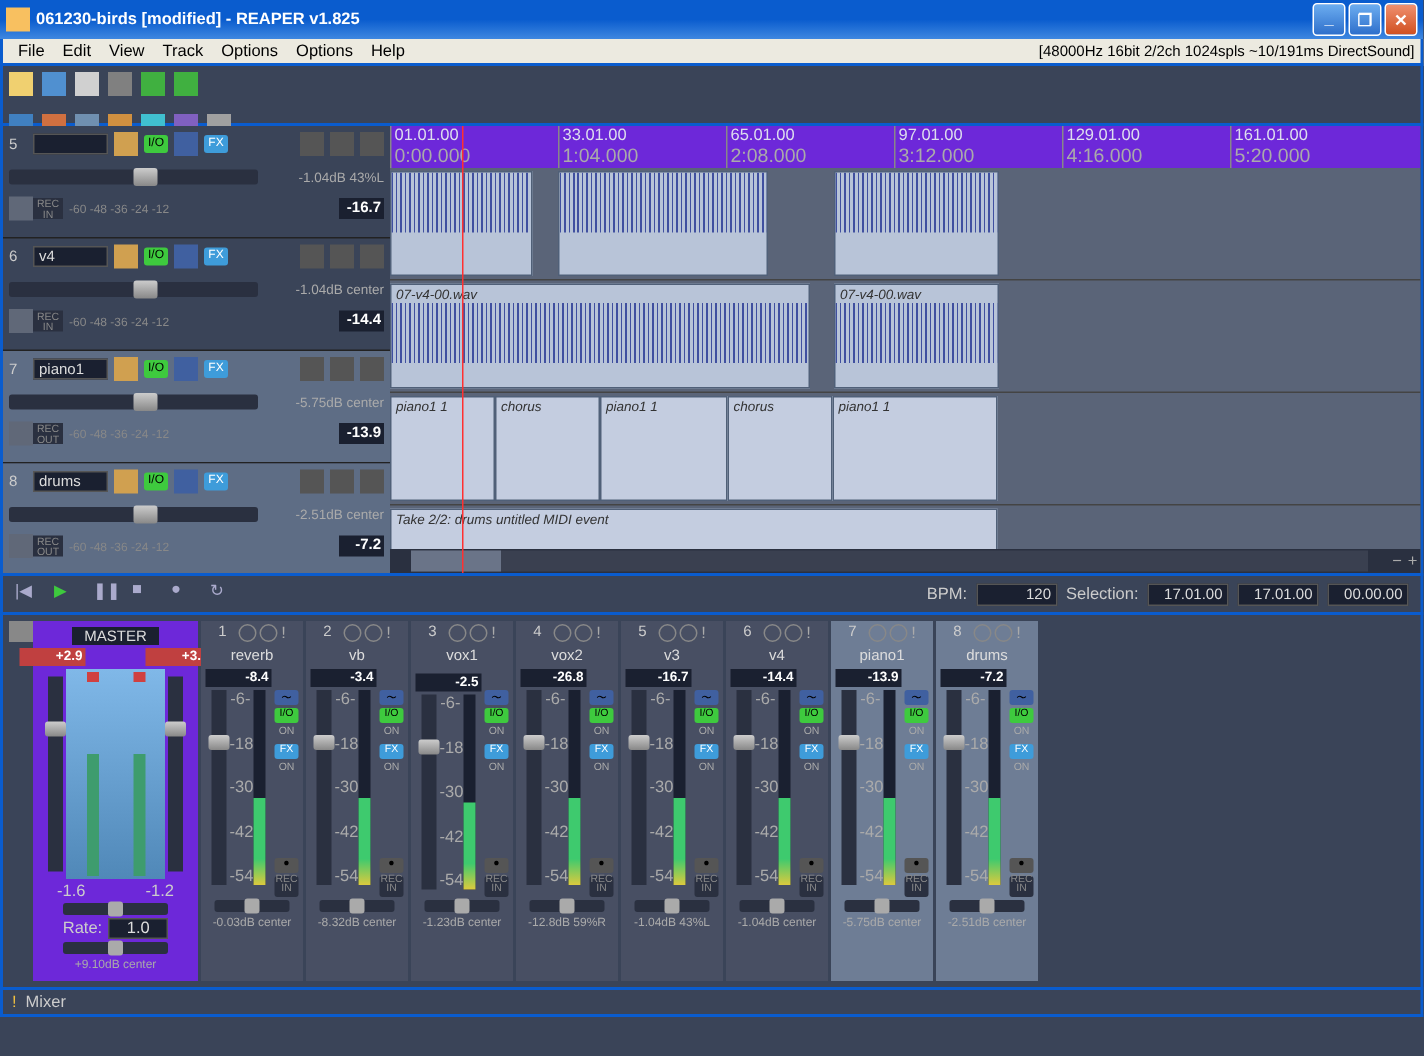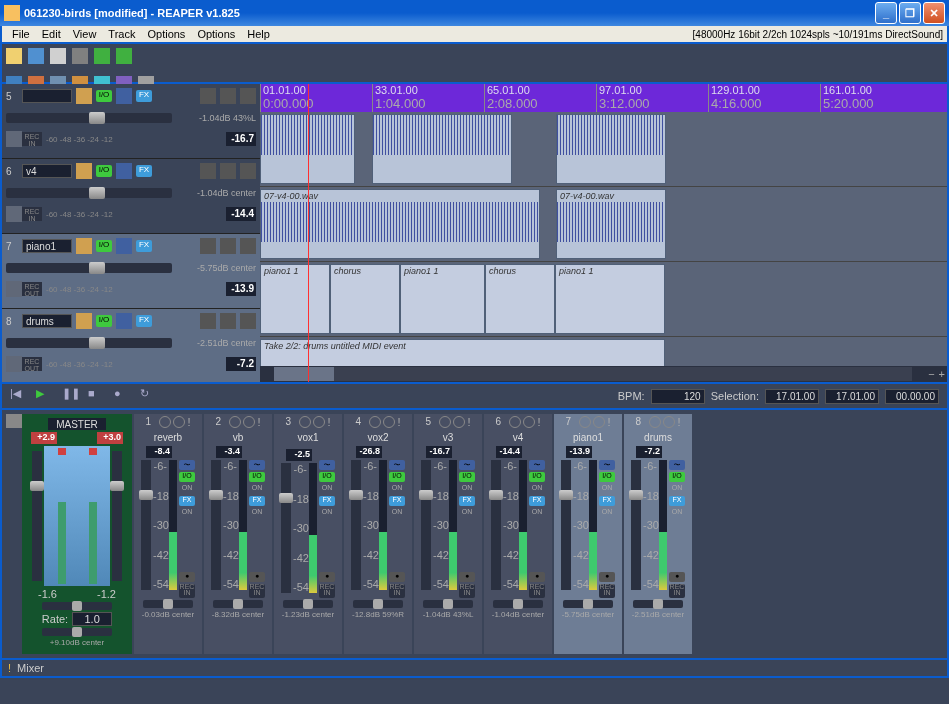--- a/index.html
+++ b/index.html
@@ -48,26 +48,26 @@
 .scrollbar-h .thumb{position:absolute;height:14px;width:60px;background:#6a7488;left:0}
 .transport{height:26px;background:#3a4458;display:flex;align-items:center;padding:0 8px;gap:8px;border:2px solid #0a5cce;border-top:none}
 .tbtn2{width:18px;height:18px;cursor:pointer;color:#aac}
 .tbtn2.play{color:#3eca3e}
 .timedisplay{font-size:16px;font-weight:bold;color:#6a7488;background:#2a3040;padding:2px 8px}
 .transport .right{margin-left:auto;display:flex;gap:6px;align-items:center;color:#ccc}
 .transport input{width:54px;background:#1a2030;color:#ddd;border:1px solid #555;padding:1px 3px;font-size:10px;text-align:right}
 .mixer{height:250px;background:#3a4458;display:flex;padding:4px;gap:2px;border:2px solid #0a5cce;border-top:none}
 .mcp{width:68px;background:#484f63;display:flex;flex-direction:column;align-items:center;padding:2px}
 .mcp.sel{background:#6e7d95}
-.mcp.master{width:110px;background:#14532d}
+.mcp.master{width:110px;background:#6d28d9}
 .mcp .hdr{display:flex;gap:2px;width:100%;justify-content:center;height:14px}
 .mcp .num{width:12px;color:#ccc;font-size:10px}
 .mcp .cir{width:12px;height:12px;border-radius:50%;border:1px solid #888;cursor:pointer}
 .mcp .name{font-size:10px;color:#ddd;margin:2px 0;height:12px}
-.mcp .peak{width:26px;height:12px;background:#1a2030;color:#fff;font-size:9px;text-align:right;padding:0 2px;font-weight:bold}
+.mcp .peak{width:44px;height:12px;background:#1a2030;color:#fff;font-size:9px;text-align:right;padding:0 2px;font-weight:bold}
 .mcp .meter-area{display:flex;gap:2px;height:130px;margin:2px 0}
 .mcp .vslider{width:10px;height:130px;background:#2a3040;position:relative}
 .mcp .vslider::after{content:'';position:absolute;width:14px;height:10px;background:linear-gradient(#ccc,#888);left:-2px;top:30px;border-radius:2px}
 .mcp .meter{width:8px;height:130px;background:#1a2030;position:relative}
 .mcp .meter::after{content:'';position:absolute;bottom:0;width:100%;height:45%;background:linear-gradient(#3eca6e,#3eca6e 70%,#dcca3e)}
 .mcp .scale{width:14px;font-size:7px;color:#aaa;display:flex;flex-direction:column;justify-content:space-between;text-align:right}
 .mcp .btns{display:flex;flex-direction:column;gap:2px}
 .mcp .sbtn{width:16px;height:10px;font-size:7px;text-align:center;border-radius:2px;cursor:pointer}
 .mcp .pan{width:50px;height:8px;background:#2a3040;border-radius:2px;position:relative;margin:2px 0}
 .mcp .pan::after{content:'';position:absolute;width:10px;height:10px;background:#aaa;border-radius:2px;top:-1px;left:50%;transform:translateX(-50%)}

